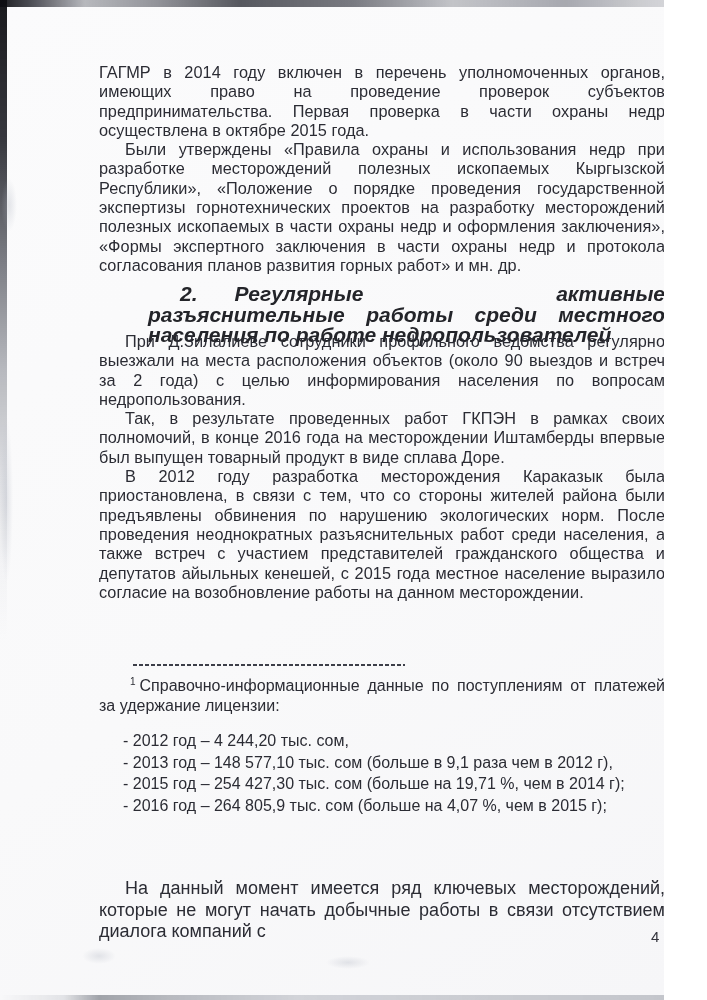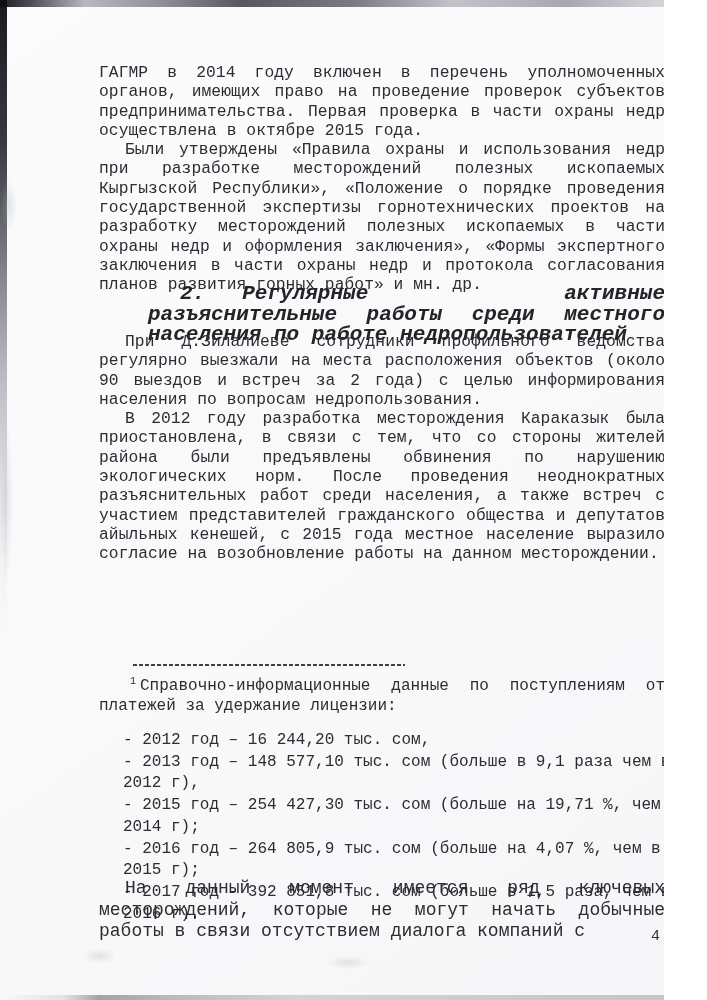--- a/index.html
+++ b/index.html
@@ -8,21 +8,21 @@
     width: 707px;
     height: 1000px;
     background: #ffffff;
     overflow: hidden;
   }
   .page {
     position: relative;
     width: 664px;
     height: 1000px;
     background: linear-gradient(145deg, #fbfbfc 0%, #f9f9fa 55%, #f6f6f8 100%);
-    font-family: Liberation Mono, monospace;
+    font-family: Liberation Sans, sans-serif;
     color: #2b2c34;
     overflow: hidden;
   }
   
   .edge-top {
     position: absolute; top: 0; left: 0; width: 707px; height: 7px;
     background: linear-gradient(90deg,
       rgba(18,18,22,0.95) 0%, rgba(40,41,49,0.85) 4%,
       rgba(100,103,113,0.45) 12%, rgba(62,64,74,0.55) 22%,
       rgba(40,42,50,0.78) 34%, rgba(52,54,64,0.65) 50%,
@@ -144,34 +144,34 @@
     <p class="para no-indent">ГАГМР в 2014 году включен в перечень уполномоченных органов, имеющих право на проведение проверок субъектов предпринимательства. Первая проверка в части охраны недр осуществлена в октябре 2015 года.</p>
     <p class="para">Были утверждены «Правила охраны и использования недр при разработке месторождений полезных ископаемых Кыргызской Республики», «Положение о порядке проведения государственной экспертизы горнотехнических проектов на разработку месторождений полезных ископаемых в части охраны недр и оформления заключения», «Формы экспертного заключения в части охраны недр и протокола согласования планов развития горных работ» и мн. др.</p>
   </section>
 
   <h2 class="heading">
     <span class="h-num">2.</span><span>Регулярные активные разъяснительные работы среди местного населения по работе недропользователей</span>
   </h2>
 
   <section class="block" style="top:332px">
     <p class="para">При Д.Зилалиеве сотрудники профильного ведомства регулярно выезжали на места расположения объектов (около 90 выездов и встреч за 2 года) с целью информирования населения по вопросам недропользования.</p>
+    <p class="para">Так, в результате проведенных работ ГКПЭН в рамках своих полномочий, в конце 2016 года на месторождении Иштамберды впервые был выпущен товарный продукт в виде сплава Доре.</p>
     <p class="para">В 2012 году разработка месторождения Караказык была приостановлена, в связи с тем, что со стороны жителей района были предъявлены обвинения по нарушению экологических норм. После проведения неоднократных разъяснительных работ среди населения, а также встреч с участием представителей гражданского общества и депутатов айыльных кенешей, с 2015 года местное население выразило согласие на возобновление работы на данном месторождении.</p>
   </section>
 
   <div class="footnote-separator"></div>
 
   <p class="footnote-intro">
     <sup>1</sup><span>Справочно-информационные данные по поступлениям от платежей за удержание лицензии:</span>
   </p>
 
   <div class="footnote-list">
-    <div>- 2012 год – 16 244,20 тыс. сом,</div>
+    <div>- 2012 год – 4 244,20 тыс. сом,</div>
     <div>- 2013 год – 148 577,10 тыс. сом (больше в 9,1 раза чем в 2012 г),</div>
     <div>- 2015 год – 254 427,30 тыс. сом (больше на 19,71 %, чем в 2014 г);</div>
     <div>- 2016 год – 264 805,9 тыс. сом (больше на 4,07 %, чем в 2015 г);</div>
-    <div>- 2017 год - 392 851,8 тыс. сом (больше в 1,5 раза, чем в 2016 г).</div>
   </div>
 
   <p class="closing">На данный момент имеется ряд ключевых месторождений, которые не могут начать добычные работы в связи отсутствием диалога компаний с</p>
 
   <div class="page-number">4</div>
 
 </div>
 
 </body></html>

